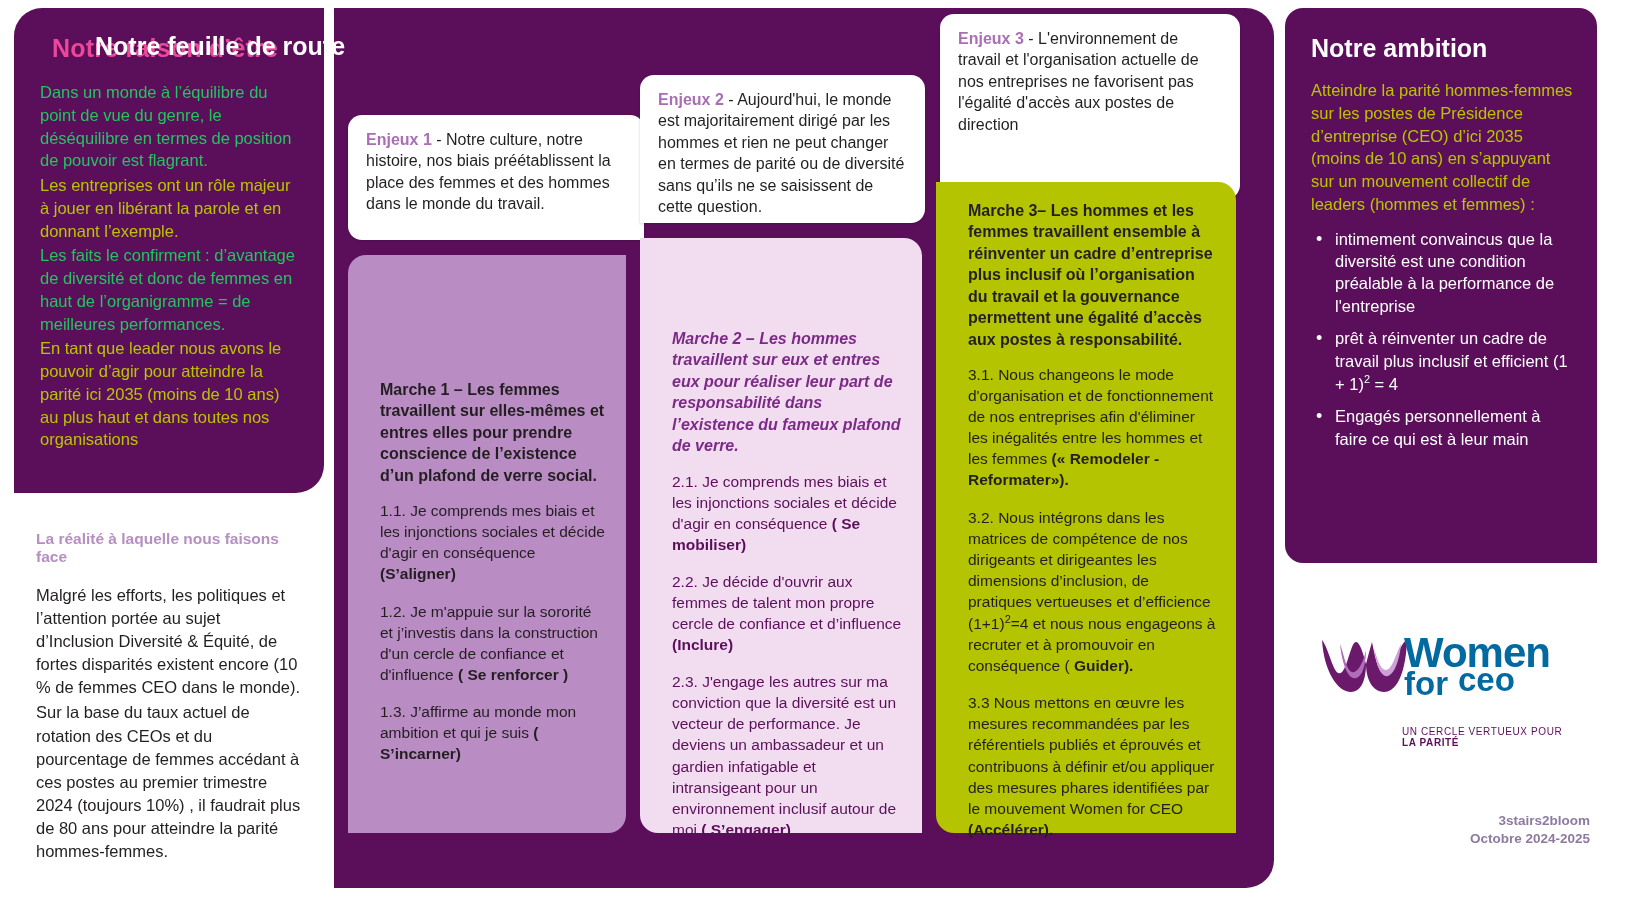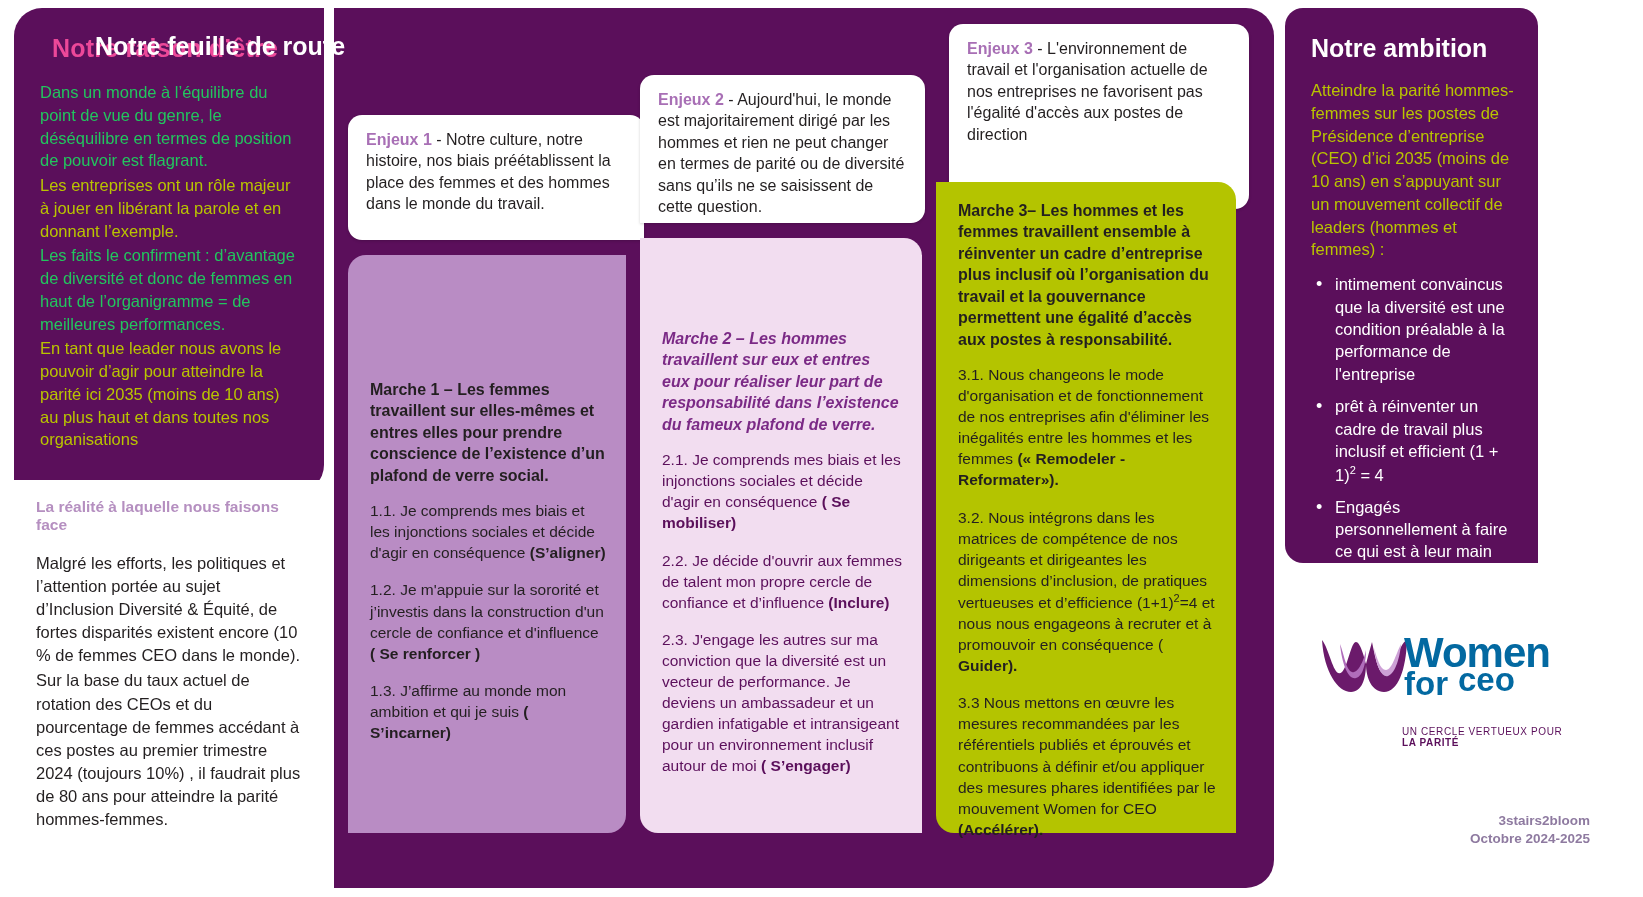--- a/index.html
+++ b/index.html
@@ -27,21 +27,21 @@
     margin:0 0 18px 12px;
     font-size:25px; font-weight:bold; color:#ec4899;
     letter-spacing:.2px;
   }
   .raison-p { font-size:16.5px; line-height:1.38; margin:0 0 2px 0; }
   .c-white { color:#22c55e; }
   .c-olive { color:#b9c400; }
 
   
   .panel-realite {
-    position:absolute; left:14px; top:480px; width:310px; height:375px;
+    position:absolute; left:14px; top:512px; width:310px; height:375px;
     background:#ffffff;
     border-radius:0 0 0 0;
     padding:18px 22px 10px 22px;
   }
   .realite-title {
     color:#b58fc0; font-size:15.5px; font-weight:bold; margin:0 0 18px 0;
   }
   .realite-p { color:#231f20; font-size:16.5px; line-height:1.40; margin:0 0 2px 0; }
 
   
@@ -59,26 +59,26 @@
   .bubble {
     position:absolute; background:#ffffff;
     border-radius:14px;
     padding:14px 18px 16px 18px;
     font-size:16px; line-height:1.34; color:#231f20;
     box-shadow:0 1px 3px rgba(0,0,0,.18);
   }
   .bubble .tag { color:#a86fb5; font-weight:bold; }
   #enjeux1 { left:348px; top:115px; width:296px; height:125px; border-radius:14px 14px 0 14px; }
   #enjeux2 { left:640px; top:75px; width:285px; height:148px; border-radius:14px 14px 14px 0; }
-  #enjeux3 { left:940px; top:24px; width:300px; height:185px; border-radius:14px 14px 14px 14px;margin-left:9px; }
+  #enjeux3 { left:940px; top:14px; width:300px; height:185px; border-radius:14px 14px 14px 14px; }
 
   
   .marche {
     position:absolute;
-    padding:18px 20px 20px 22px;
+    padding:18px 20px 20px 32px;
     font-size:15.5px; line-height:1.36;
   }
   #marche1 {
     left:348px; top:255px; width:278px; height:578px;
     background:#b98cc4; color:#231f20;
     border-radius:18px 0 18px 0;
   }
   #marche1 .m-head { color:#231f20; }
   #marche2 {
     left:640px; top:238px; width:282px; height:595px;
@@ -93,21 +93,21 @@
   }
 
   .m-head { font-weight:bold; margin:0 0 14px 0; font-size:16px; line-height:1.34; }
   #marche1 .m-head { margin-top:106px; }
   #marche2 .m-head { margin-top:72px; }
   .m-item { margin:0 0 16px 0; }
   .m-item b { font-weight:bold; }
 
   
   .panel-ambition {
-    position:absolute; left:1285px; top:8px; width:253px; height:555px;
+    position:absolute; left:1285px; top:8px; width:312px; height:555px;
     background:#5b0f5b;
     border-radius:18px 18px 0 18px;
     padding:26px 24px 20px 26px;
     color:#ffffff;
   }
   .panel-ambition h1 {
     margin:0 0 16px 0; font-size:25px; font-weight:bold; color:#ffffff;
   }
   .ambition-lead { color:#b9c400; font-size:16.5px; line-height:1.38; margin:0 0 12px 0; }
   .ambition-list { margin:0; padding:0 0 0 20px; list-style:none; }

